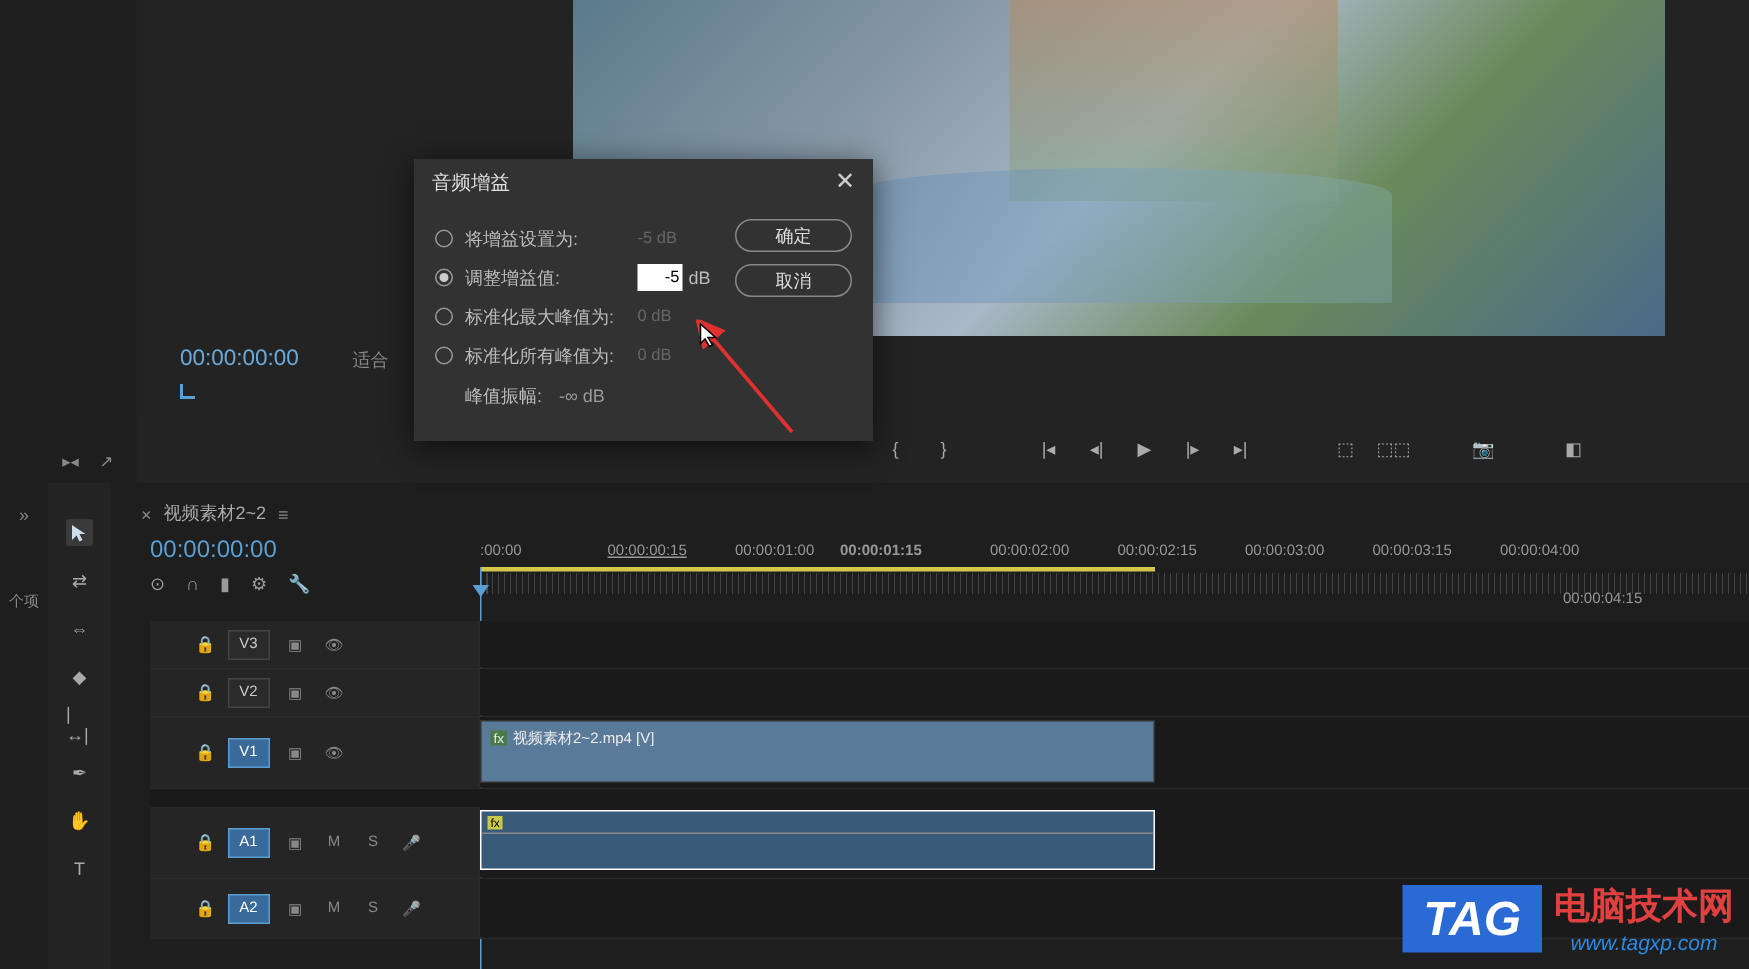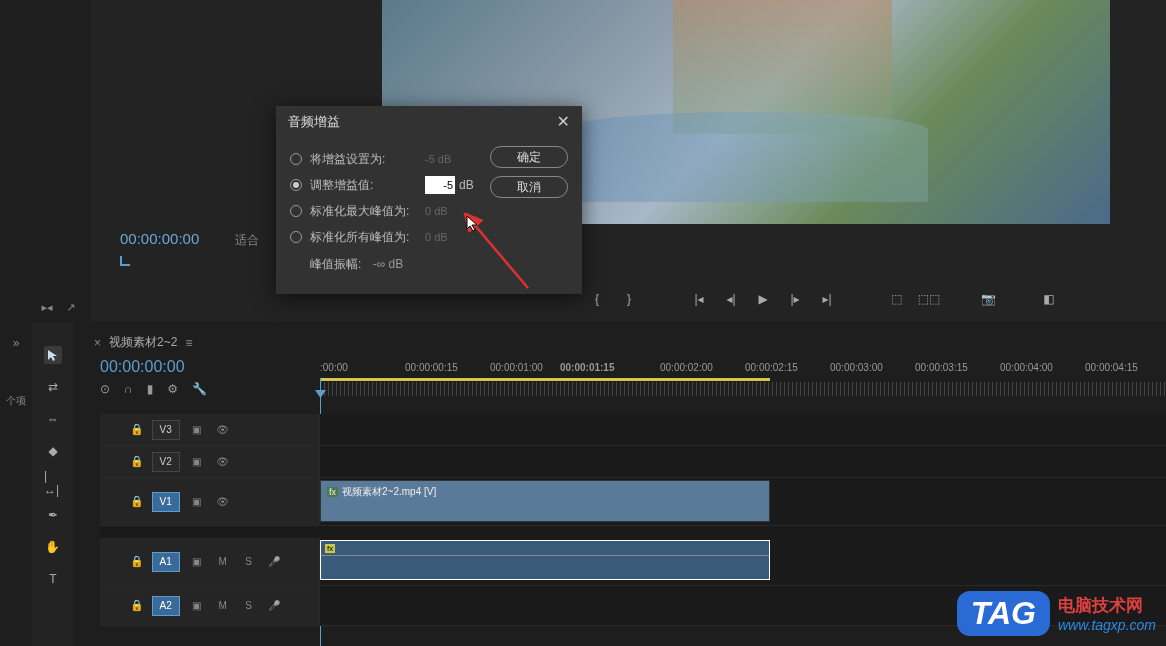--- a/index.html
+++ b/index.html
@@ -97,23 +97,23 @@
 
 .aclip { position:absolute; left:0; top:2px; height:40px; width:450px; background:#3a5a7a; border:1px solid #fff; }
 .aclip::before { content:''; position:absolute; left:0; right:0; top:14px; height:1px; background:#888; }
 .aclip .fx { position:absolute; left:4px; top:3px; background:#c8c84a; color:#000; font-size:8px; padding:0 2px; }
 
 
 .va-divider { height:12px; background:#1a1a1a; }
 
 
 .watermark { position:absolute; right:10px; bottom:10px; display:flex; align-items:center; gap:8px; z-index:50; }
-.tag-box { background:#2a6ad4; color:#fff; font-weight:bold; font-size:32px; padding:4px 14px; font-style:italic; font-family: Arial Black, sans-serif; border-radius: 13px; }
+.tag-box { background:#2a6ad4; color:#fff; font-weight:bold; font-size:32px; padding:4px 14px; font-style:italic; font-family: Arial Black, sans-serif; }
 .wm-text { display:flex; flex-direction:column; }
-.wm-cn { color:#e04040; font-weight:bold; font-size:17px; }
+.wm-cn { color:#e04040; font-weight:bold; font-size:24px; }
 .wm-url { color:#2a8ae4; font-size:14px; font-style:italic;text-align:center; }
 </style>
 </head>
 <body>
 
 <div class="top-area">
   <div class="left-dark"></div>
   <div class="mid-dark"></div>
   <div class="preview-video"></div>
 
@@ -235,29 +235,29 @@
       <span>🔧</span>
     </div>
 
     <div class="time-ruler">
       <div class="ruler-yellow"></div>
       <div class="ruler-line"></div>
       <div class="playhead-line">
         <div class="playhead-head"></div>
       </div>
     <span class="time-label" style="left: 0px;">:00:00</span>
-        <span class="time-label" style="left: 85px;">00:00:00:15</span>
+        <span class="time-label" style="left: 85px; text-decoration: underline;">00:00:00:15</span>
         <span class="time-label" style="left: 170px;">00:00:01:00</span>
         <span class="time-label" style="left: 240px; font-weight: bold;">00:00:01:15</span>
         <span class="time-label" style="left: 340px;">00:00:02:00</span>
         <span class="time-label" style="left: 425px;">00:00:02:15</span>
         <span class="time-label" style="left: 510px;">00:00:03:00</span>
         <span class="time-label" style="left: 595px;">00:00:03:15</span>
         <span class="time-label" style="left: 680px;">00:00:04:00</span>
-        <span class="time-label" style="left: 765px;">00:00:04:15</span>
+        <span class="time-label" style="left: 722px; margin-top: 32px;">00:00:04:15</span>
       </div>
 
     <div class="tracks">
 
       <div class="track-row short">
         <div class="track-hdr">
           <span class="lock-icon">🔒</span>
           <span class="track-name">V3</span>
           <span class="track-btn">▣</span>
           <span class="track-btn">👁</span>

